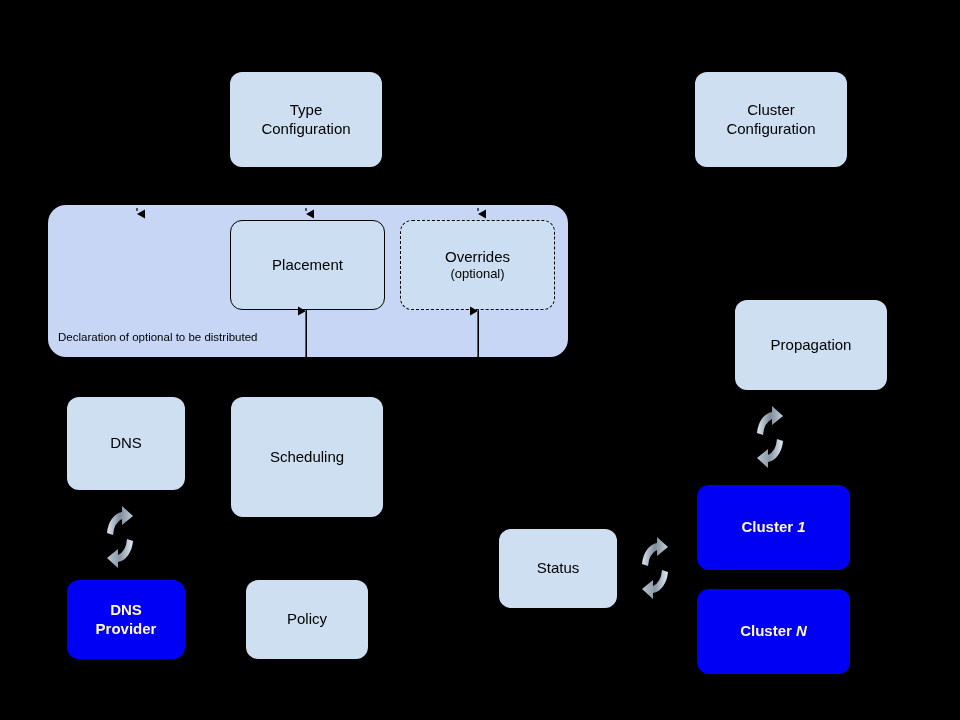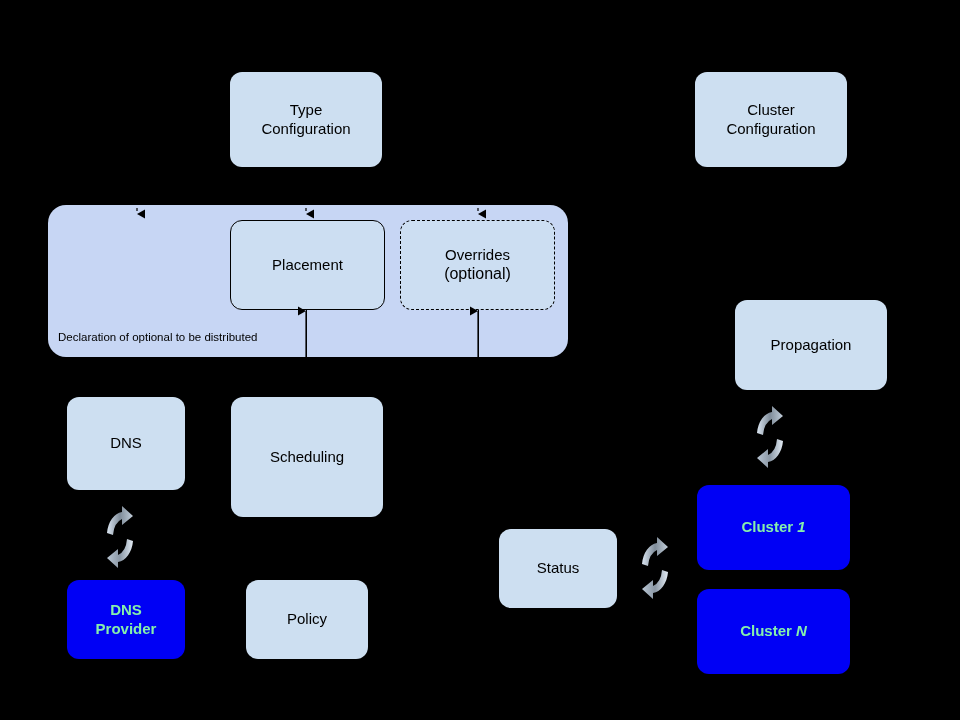--- a/index.html
+++ b/index.html
@@ -26,21 +26,21 @@
     line-height: 1.22;
     color: #000000;
     font-size: 15px;
     border-radius: 12px;
   }
   .node.light {
     background: #cddff1;
   }
   .node.blue {
     background: #0000f5;
-    color: #86efac;
+    color: #fef9c3;
     font-weight: bold;
     font-size: 15px;
   }
   .node.outlined {
     background: #ccdef2;
     border: 1px solid #000000;
   }
   .node.dashed {
     background: #ccdef2;
     border: 1px dashed #000000;
@@ -66,21 +66,21 @@
   }
   svg.overlay {
     position: absolute;
     left: 0;
     top: 0;
     width: 960px;
     height: 720px;
     pointer-events: none;
   }
   .sublabel {
-    font-size: 16px;
+    font-size: 13px;
   }
   .ital { font-style: italic; }
   .stack { display: block; }
 </style>
 </head>
 <body>
 
 <div id="canvas">
 
   <div class="node light" style="left:230px; top:72px; width:152px; height:95px;">

